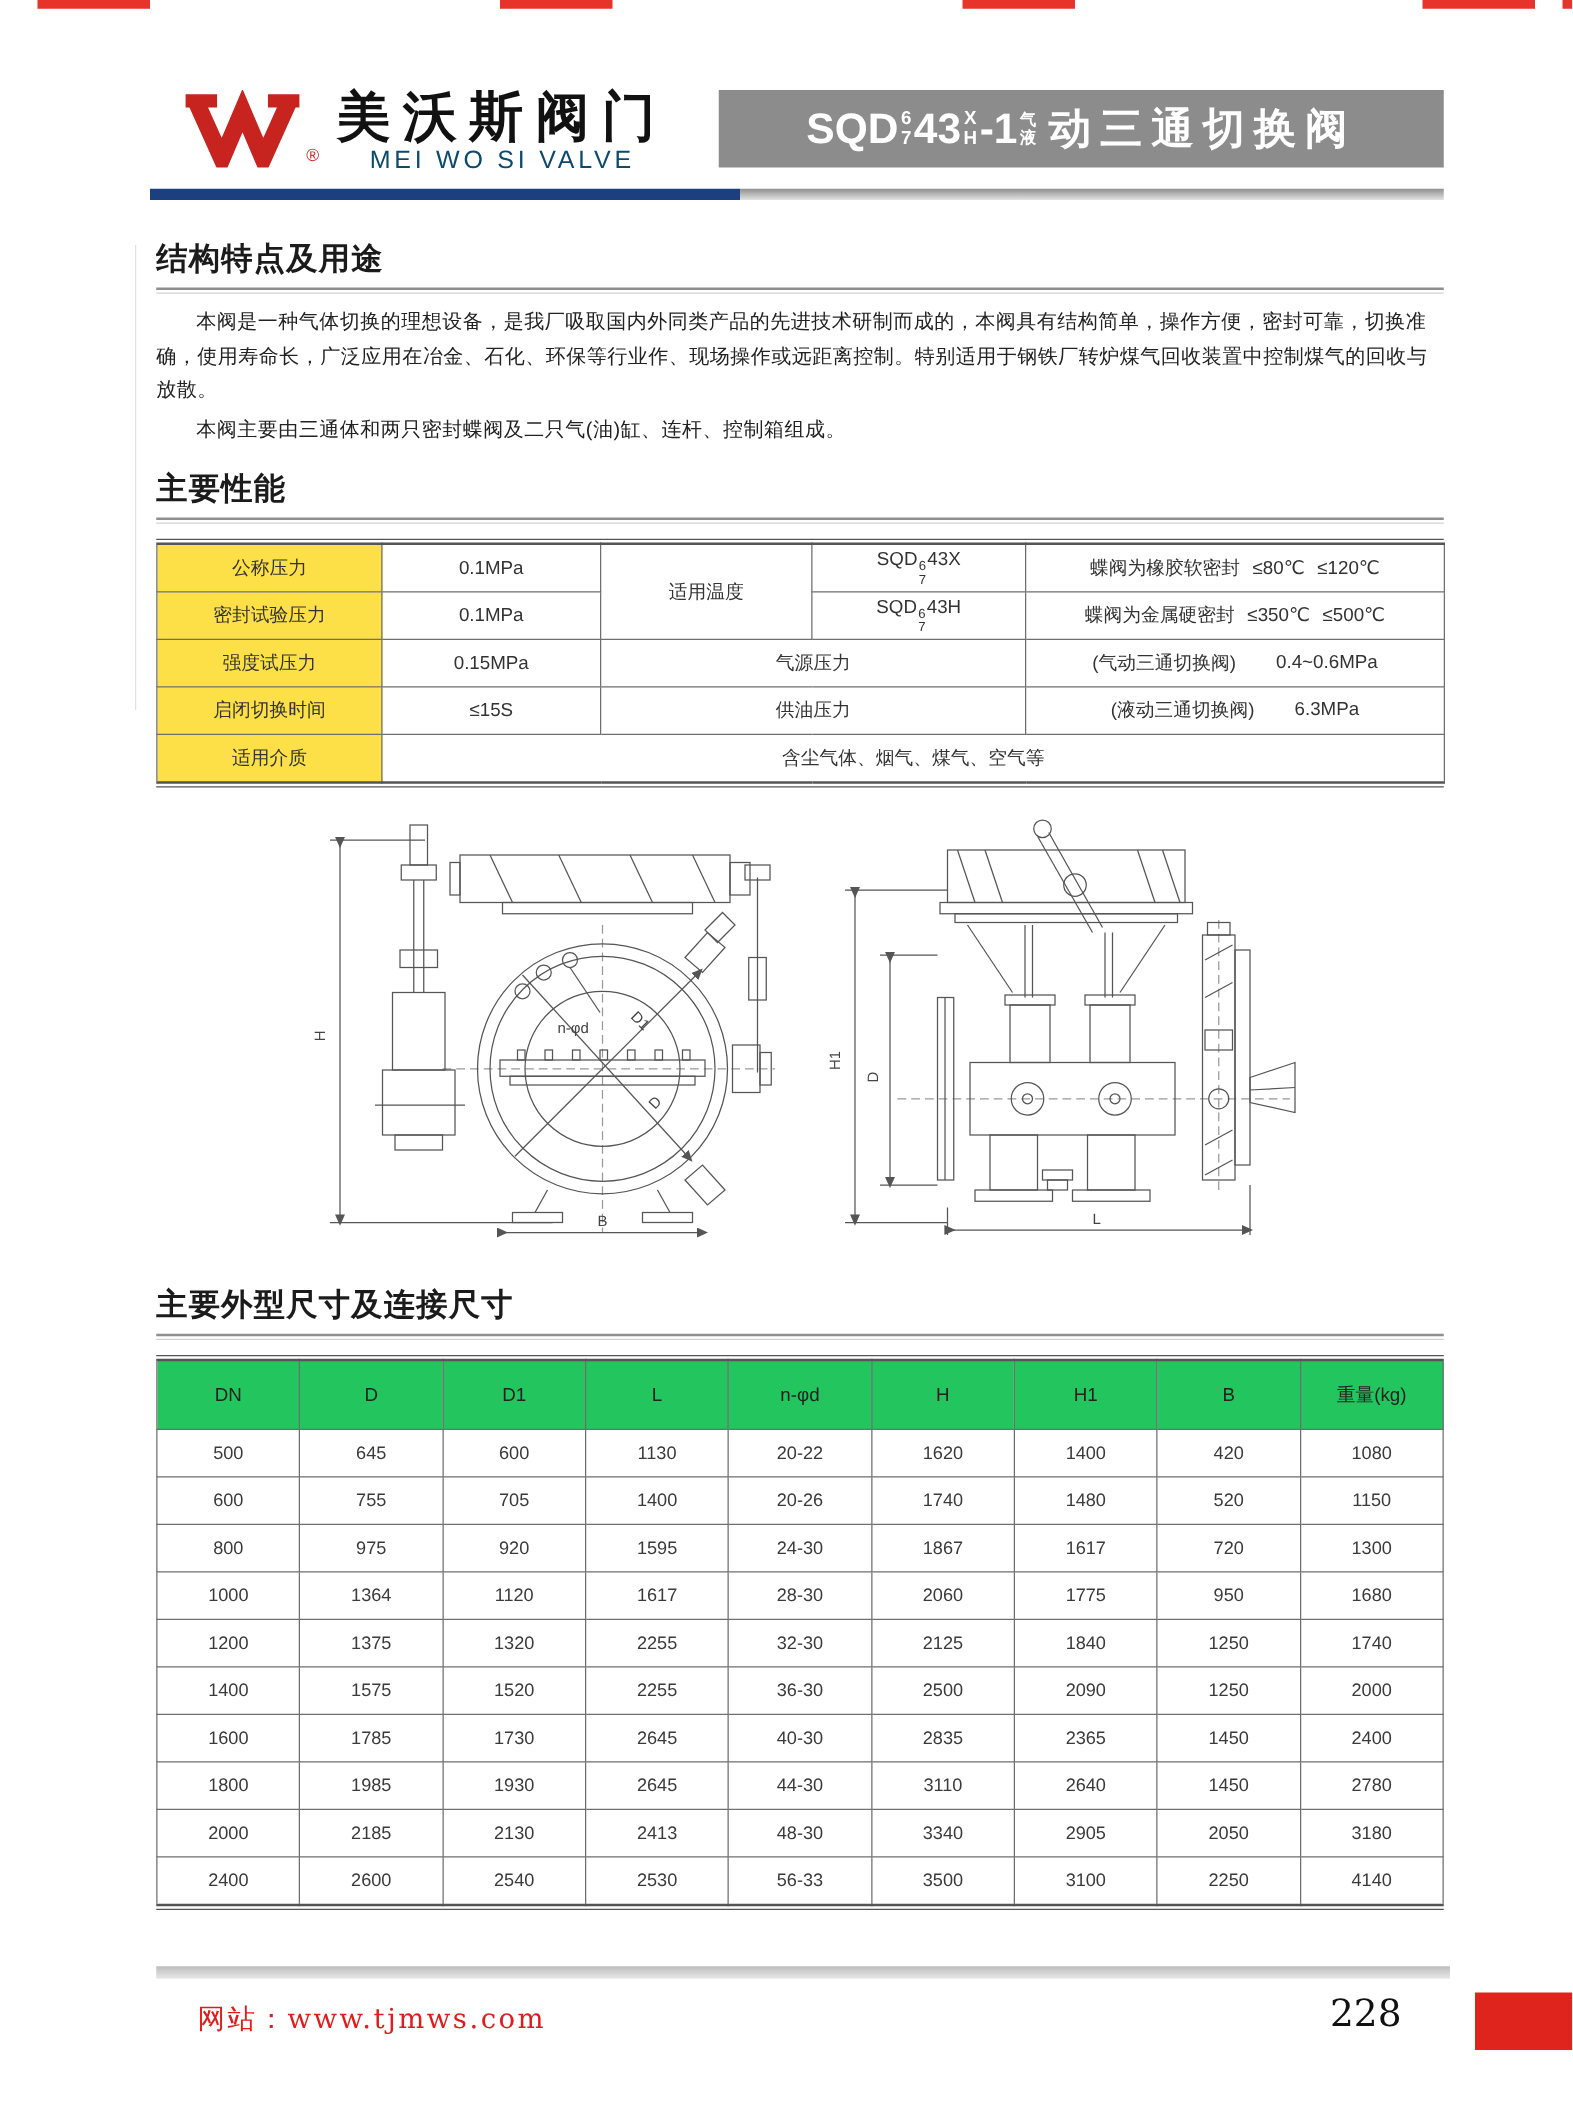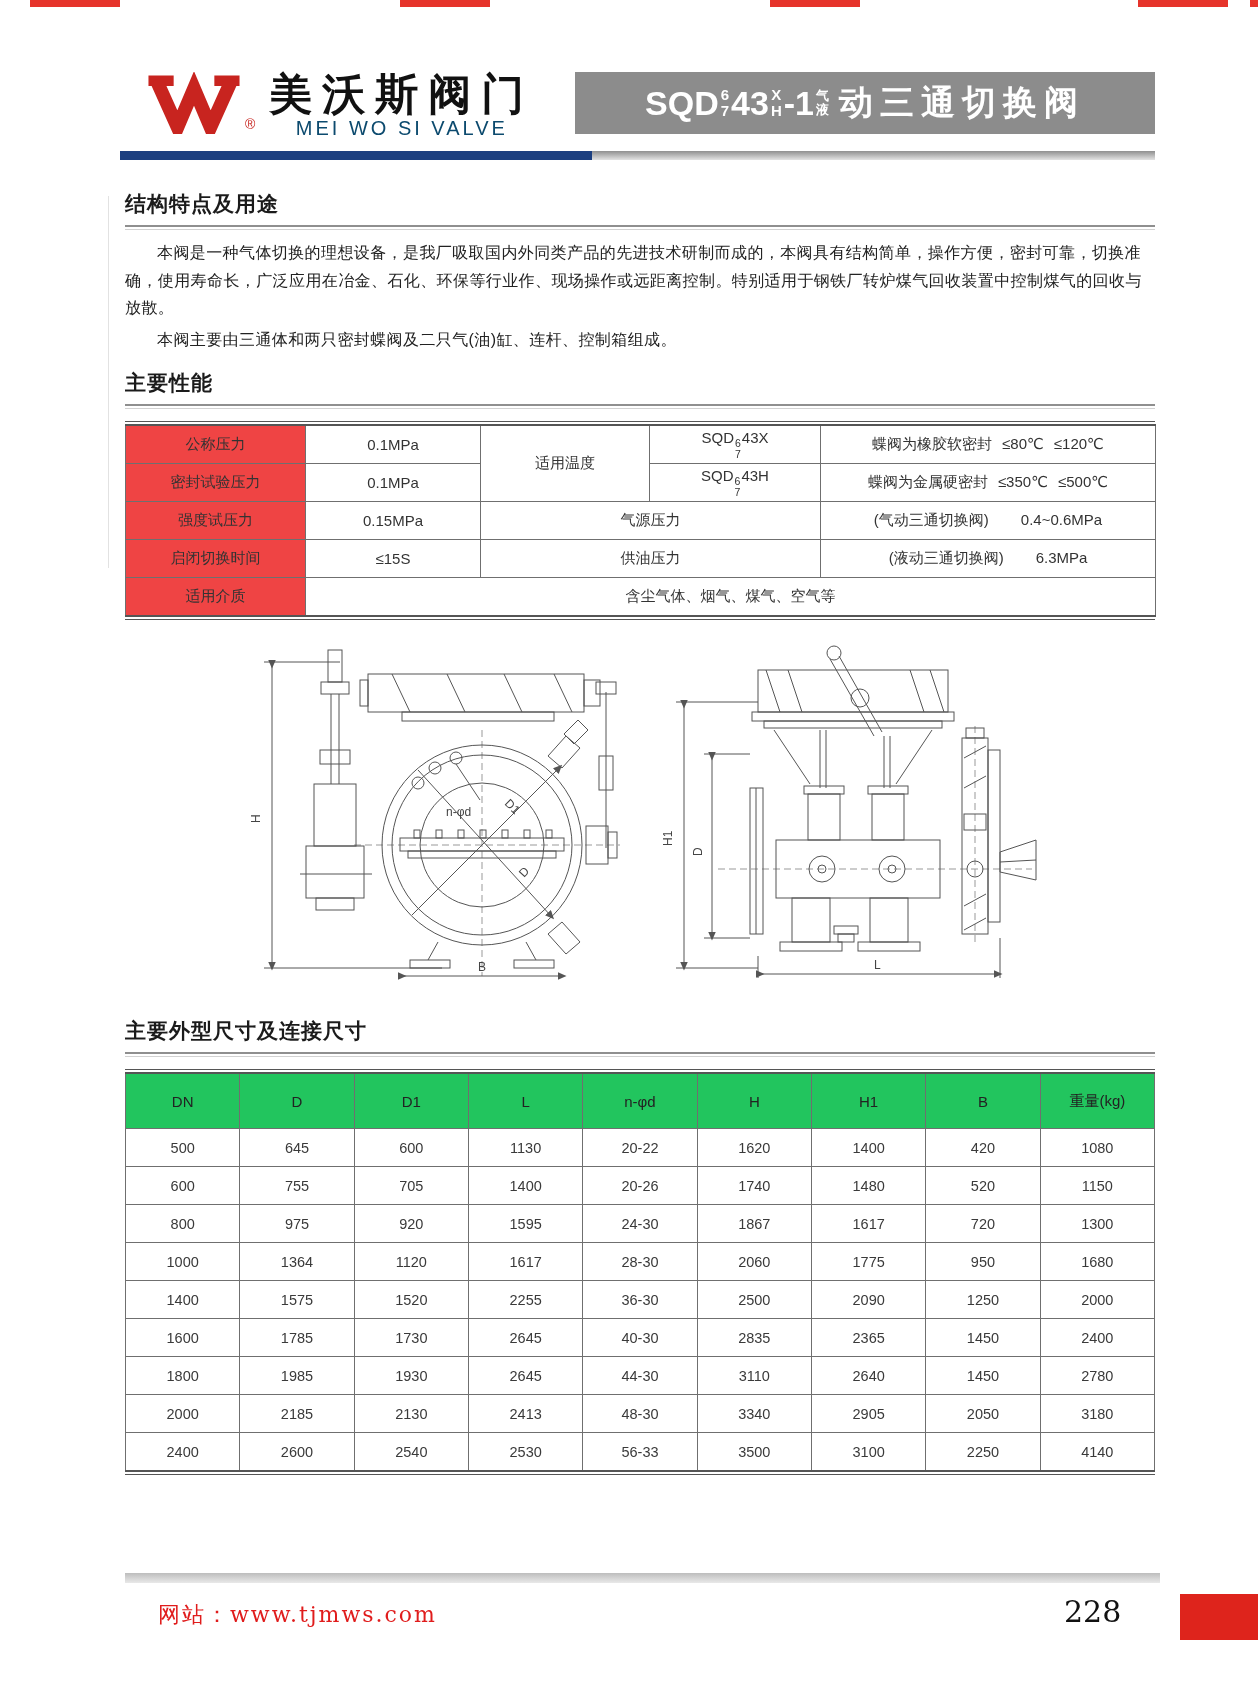--- a/index.html
+++ b/index.html
@@ -21,33 +21,33 @@
           font-weight:bold;margin:0 2px;}
   .tstack.cjk{font-size:13px;}
   .tstack i{font-style:normal;}
   .t-suffix{letter-spacing:7px;margin-left:8px;}
   .rule-blue{position:absolute;left:120px;top:151px;width:472px;height:9px;background:#1c3f80;}
   .rule-silver{position:absolute;left:592px;top:151px;width:563px;height:9px;
                background:linear-gradient(to bottom,#8f8f8f,#e3e3e3);}
   .left-artifact{position:absolute;left:108px;top:196px;width:1px;height:372px;background:#e2e2e2;}
   
   .content{position:absolute;left:125px;top:190px;width:1030px;}
-  h2{margin:0;font-size:21px;font-weight:bold;color:#1b1b1b;letter-spacing:1px;}
+  h2{margin:0;font-size:25px;font-weight:bold;color:#1b1b1b;letter-spacing:1px;}
   .h-rule{height:2px;background:#8f8f8f;margin-top:7px;}
   .h-rule2{height:1px;background:#d2d2d2;margin-top:2px;}
   .para{margin:9px 0 0 0;text-indent:2em;font-size:16px;line-height:1.72;color:#222;letter-spacing:0.4px;}
   .sec{margin-top:0;}
   .sec + .sec{margin-top:16px;}
   
   .dbl{border-top:1px solid #555;border-bottom:1px solid #555;padding:2px 0;margin-top:12px;}
   .dbl > table{border-top:2px solid #555;border-bottom:2px solid #555;width:100%;
                border-collapse:collapse;table-layout:fixed;}
   .perf-table td{border:1px solid #6f6f6f;text-align:center;height:37px;font-size:15px;color:#333;
                  padding:0 4px;}
-  .perf-table td.lbl{background:#ef4444;}
+  .perf-table td.lbl{background:#fde047;}
   .frac{display:inline-flex;flex-direction:column;align-items:center;font-size:10.5px;line-height:1.05;
         vertical-align:-4px;margin:0 1px;}
   .frac i{font-style:normal;}
   .seal-flex{display:flex;justify-content:center;gap:10px;}
   .pair-flex{display:flex;justify-content:center;gap:32px;}
   .dim-table th{border:1px solid #6f6f6f;background:#22c55e;height:52px;font-size:15px;
                 font-weight:normal;color:#222;}
   .dim-table td{border:1px solid #6f6f6f;text-align:center;height:35px;font-size:14.5px;color:#3a3a3a;}
   .notes{display:flex;margin-top:13px;font-size:15px;color:#222;}
   .notes .n2{margin-left:74px;}
@@ -392,20 +392,31 @@
     <td>1364</td>
     <td>1120</td>
     <td>1617</td>
     <td>28-30</td>
     <td>2060</td>
     <td>1775</td>
     <td>950</td>
     <td>1680</td>
   </tr>
 
+  <tr>
+    <td>1200</td>
+    <td>1375</td>
+    <td>1320</td>
+    <td>2255</td>
+    <td>32-30</td>
+    <td>2125</td>
+    <td>1840</td>
+    <td>1250</td>
+    <td>1740</td>
+  </tr>
 
   <tr>
     <td>1400</td>
     <td>1575</td>
     <td>1520</td>
     <td>2255</td>
     <td>36-30</td>
     <td>2500</td>
     <td>2090</td>
     <td>1250</td>

